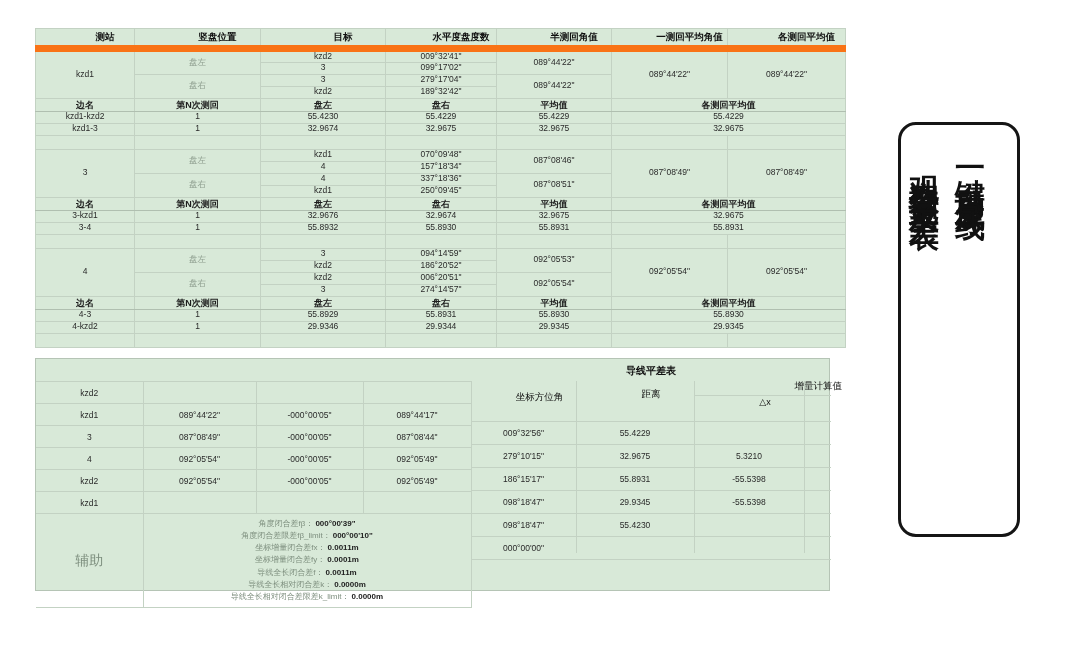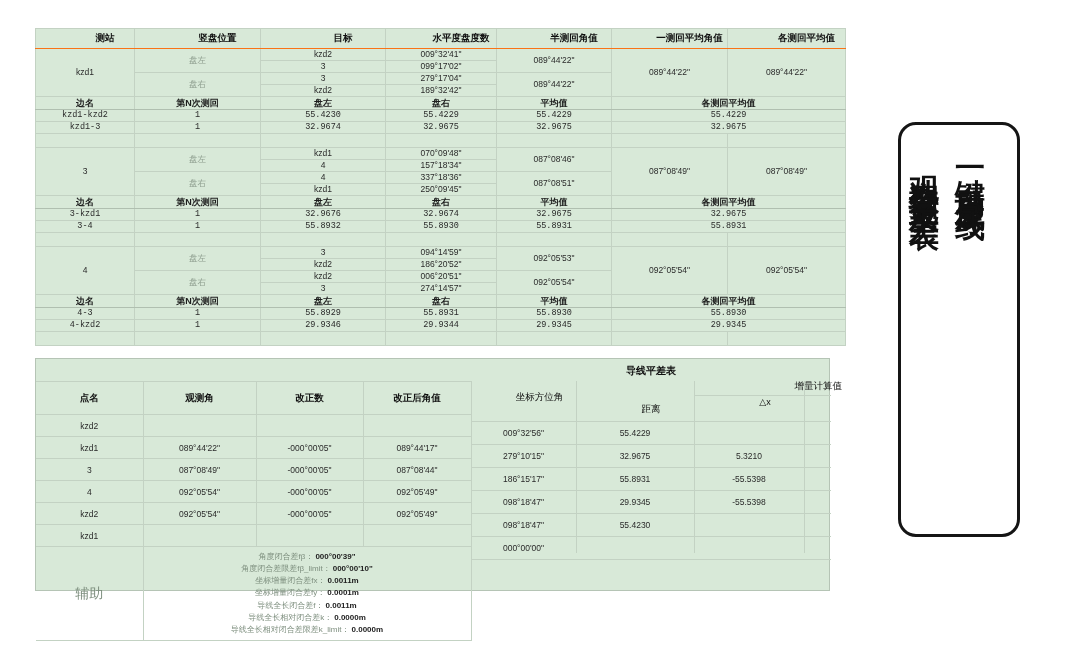--- a/index.html
+++ b/index.html
@@ -5,25 +5,25 @@
   html,body{margin:0;padding:0;background:#ffffff;}
   .page{position:relative;width:1080px;height:666px;background:#ffffff;overflow:hidden;
         font-family:"Liberation Sans","DejaVu Sans",sans-serif;}
 
   
   .tbl{position:absolute;left:35px;top:28px;width:810px;border-collapse:collapse;table-layout:fixed;
        background:#d8e9d8;font-size:8.5px;color:#2a2a2a;border:1px solid #b5c4b5;}
   .tbl td,.tbl th{border:1px solid #c3d2c3;text-align:center;vertical-align:middle;padding:0;line-height:1.15;
        overflow:hidden;white-space:nowrap;font-weight:normal;}
   .tbl tr.hdr{height:20px;}
-  .tbl tr.hdr th{font-weight:bold;font-size:9.5px;color:#101010;border-bottom:1px solid #f97316;padding-left:40px;}
+  .tbl tr.hdr th{font-weight:bold;font-size:9.5px;color:#101010;border-bottom:7px solid #f97316;padding-left:40px;}
   .tbl tr.t{height:12px;}
   .tbl tr.sub{height:13px;}
   .tbl tr.sub td{font-weight:600;font-size:9px;color:#1c1c1c;border-top:1px solid #9cab9c;border-bottom:1px solid #b0bfb0;}
-  .tbl tr.d{height:12px;font-family:Liberation Mono, monospace;}
+  .tbl tr.d{height:12px;}
   .tbl tr.sp{height:14px;}
   .tbl td.face{color:#90a091;}
 
   
   .bottom{position:absolute;left:35px;top:358px;width:795px;height:233px;background:#d8e9d8;
           border:1px solid #b5c4b5;box-sizing:border-box;font-size:8.5px;color:#2a2a2a;}
   .b-title{position:absolute;left:435px;top:5px;width:360px;text-align:center;
            font-weight:bold;font-size:10px;color:#101010;}
   .ltbl{position:absolute;left:0;top:22px;width:435px;border-collapse:collapse;table-layout:fixed;}
   .ltbl td,.ltbl th{border:1px solid #c3d2c3;border-left:none;text-align:center;vertical-align:middle;
@@ -34,21 +34,21 @@
   .ltbl tr.prow{height:22px;}
   .ltbl tr.aux{height:94px;}
   .aux-label{color:#7e8f7f;font-size:14px;}
   .aux-box{text-align:left;vertical-align:top;padding:3px 0 0 5px;}
   .aux-line{font-size:8px;line-height:12.2px;color:#7e8f7f;white-space:nowrap;}
   .aux-line .aux-val{color:#222;font-weight:bold;margin-left:2px;}
 
   .rpart{position:absolute;left:435px;top:22px;width:360px;height:172px;}
   .rh{position:absolute;font-weight:normal;font-size:9.5px;color:#101010;text-align:center;padding-left:16px;}
   .rh.azim{left:0;top:10px;width:105px;}
-  .rh.dist{left:105px;top:22px;width:118px;text-align:center;}
+  .rh.dist{left:105px;top:7px;width:118px;text-align:center;}
   .rh.incr{left:223px;top:-1px;width:132px;text-align:right;}
   .rh.dxh{left:223px;top:16px;width:110px;font-size:9px;}
   .incr-underline{position:absolute;left:223px;top:14px;width:137px;border-top:1px solid #c3d2c3;}
   .vline{position:absolute;top:0;height:172px;border-left:1px solid #c3d2c3;}
   .rrows{position:absolute;left:0;top:40px;width:360px;}
   .rrow{height:22px;border-top:1px solid #c3d2c3;display:flex;align-items:center;}
   .rrow:last-child{border-bottom:1px solid #c3d2c3;}
   .rrow .c{display:block;text-align:center;white-space:nowrap;overflow:hidden;}
   .rrow .az{width:105px;}
   .rrow .di{width:118px;}
@@ -265,26 +265,20 @@
     <div class="b-title">导线平差表</div>
 
     <table class="ltbl">
       <colgroup>
         <col style="width:107px">
           <col style="width:113px">
           <col style="width:107px">
           <col style="width:108px">
       </colgroup>
       <tbody>
-          <tr class="bhdr">
-        <th>点名</th>
-        <th>观测角</th>
-        <th>改正数</th>
-        <th>改正后角值</th>
-      </tr>
       <tr class="prow">
         <td>kzd2</td>
         <td></td>
         <td></td>
         <td></td>
       </tr>
       <tr class="prow">
         <td>kzd1</td>
         <td>089°44'22"</td>
         <td>-000°00'05"</td>

